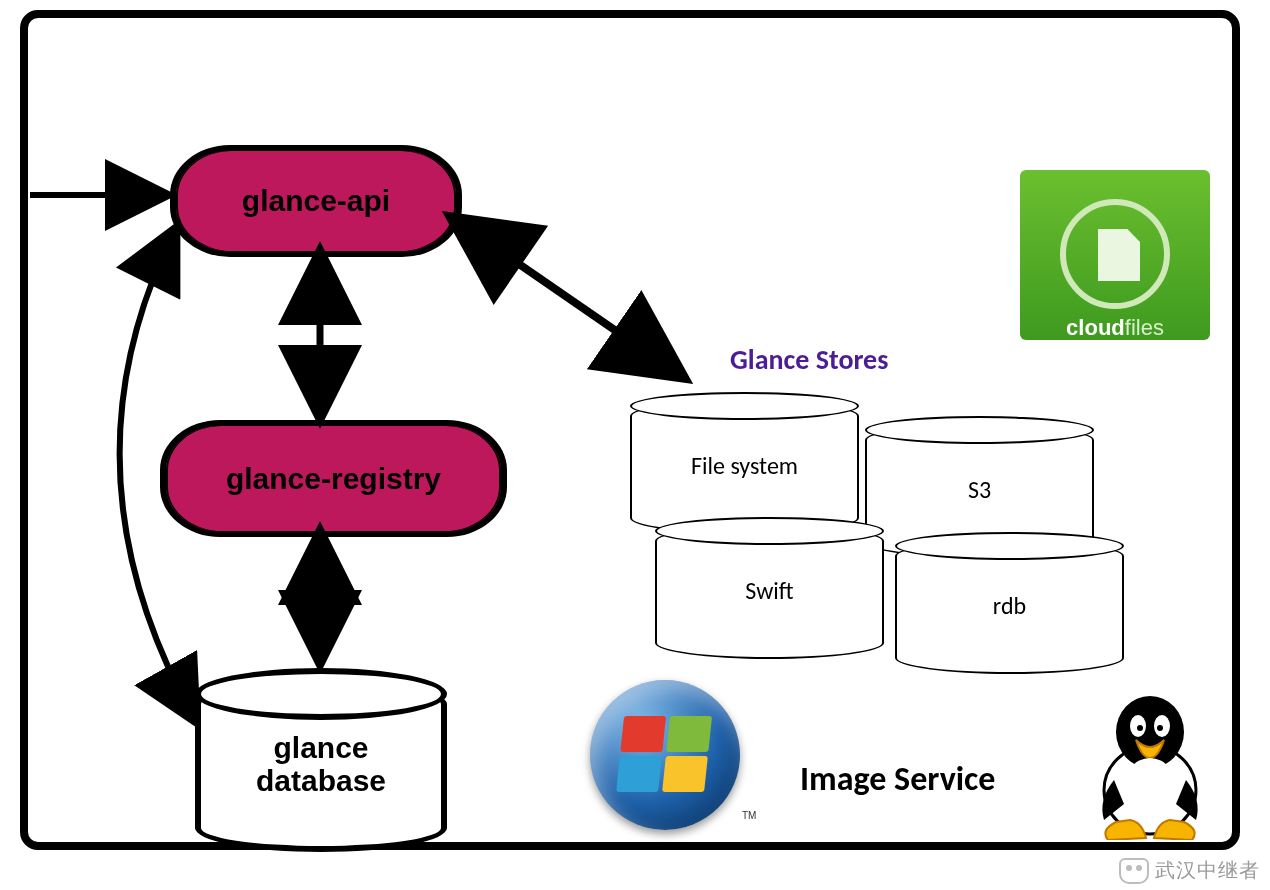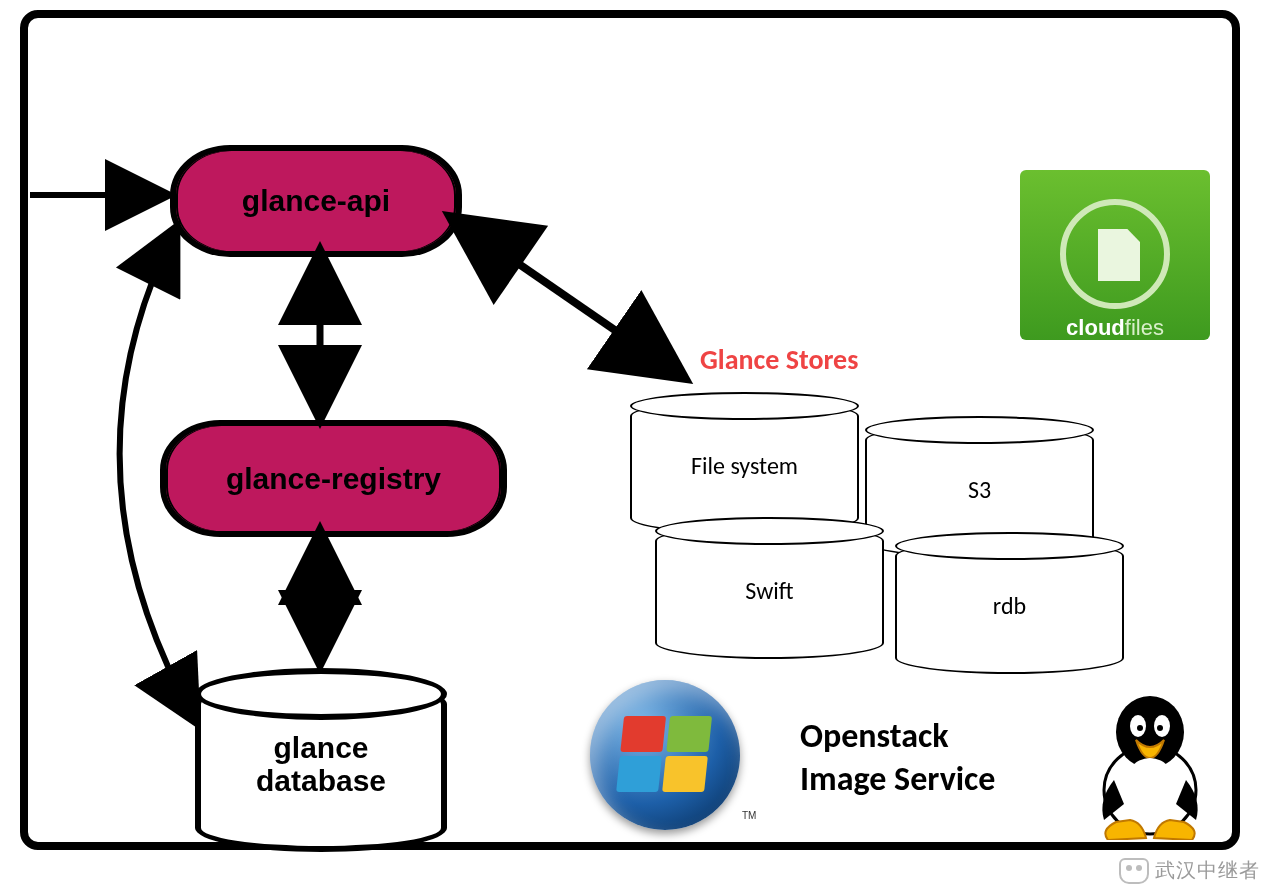--- a/index.html
+++ b/index.html
@@ -91,21 +91,22 @@
     font-size: 30px;
     font-weight: bold;
     line-height: 1.1;
     font-family: "Comic Sans MS", Arial, sans-serif;
   }
 
   .section-title {
     font-family: Calibri, Arial, sans-serif;
     font-weight: bold;
     font-size: 28px;
-    color: #ef4444;
+    color: #4c1d95;
+    margin-left: 30px;
   }
   .big-title {
     font-family: Calibri, Arial, sans-serif;
     font-weight: bold;
     font-size: 34px;
     line-height: 1.25;
     color: #000;
   }
 
   
@@ -241,21 +242,21 @@
       <div class="wf-r"></div>
         <div class="wf-g"></div>
         <div class="wf-b"></div>
         <div class="wf-y"></div>
     </div>
   </div>
   <div class="tm" style="left:152px; top:130px;text-align:center;">TM</div>
 </div>
 
 <div class="abs big-title" style="left:800px; top:715px;">
-  <span>Openstack</span><br>
+  <br>
   <span>Image Service</span>
 </div>
 
 <div class="tux" style="left:1080px; top:680px;">
   <svg viewBox="0 0 140 160" width="140" height="160">
     <ellipse cx="70" cy="110" rx="46" ry="44" fill="#fff" stroke="#000" stroke-width="3"></ellipse>
     <ellipse cx="70" cy="52" rx="34" ry="36" fill="#000"></ellipse>
     <ellipse cx="58" cy="46" rx="8" ry="11" fill="#fff"></ellipse>
     <ellipse cx="82" cy="46" rx="8" ry="11" fill="#fff"></ellipse>
     <circle cx="60" cy="48" r="3" fill="#000"></circle>

